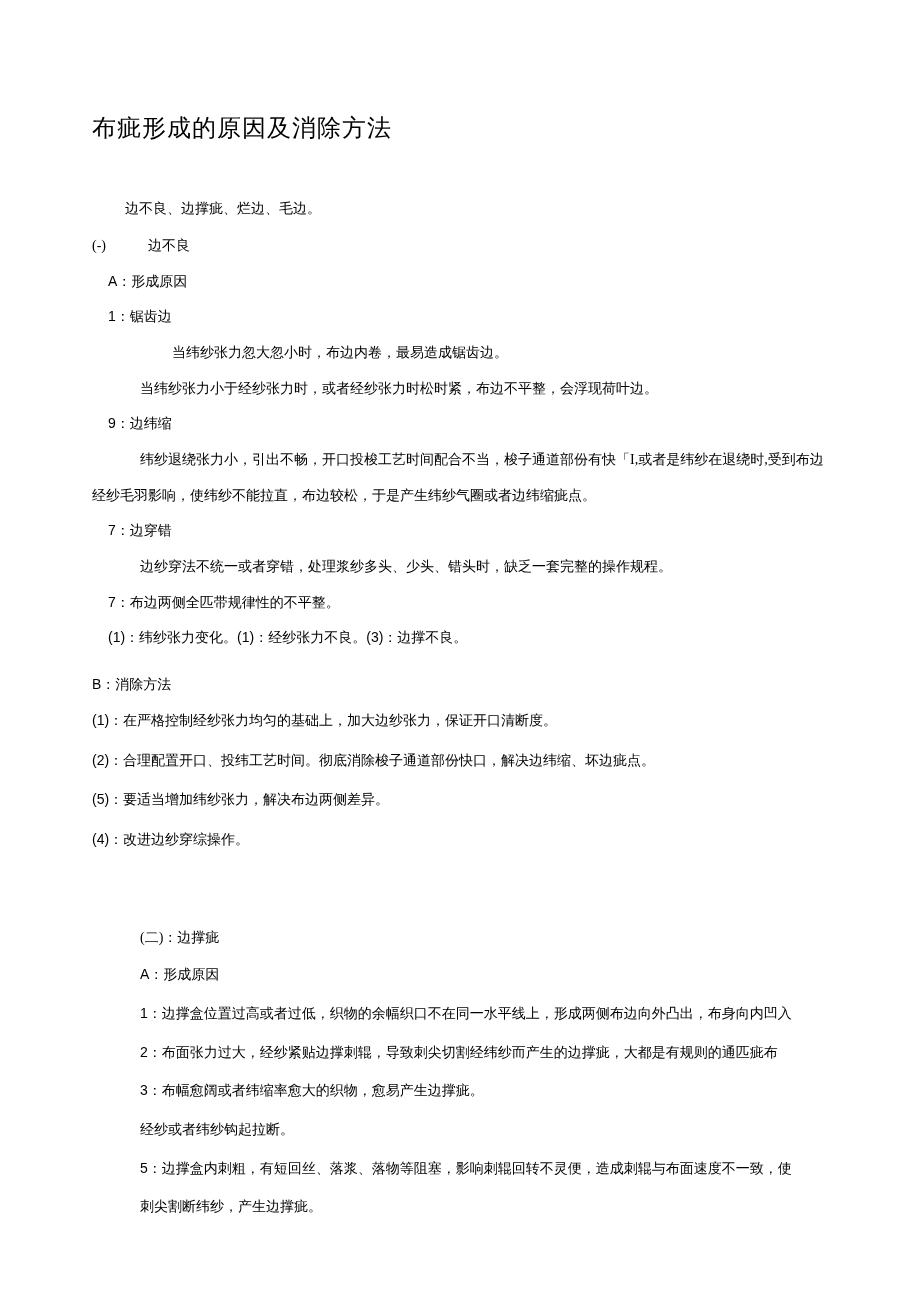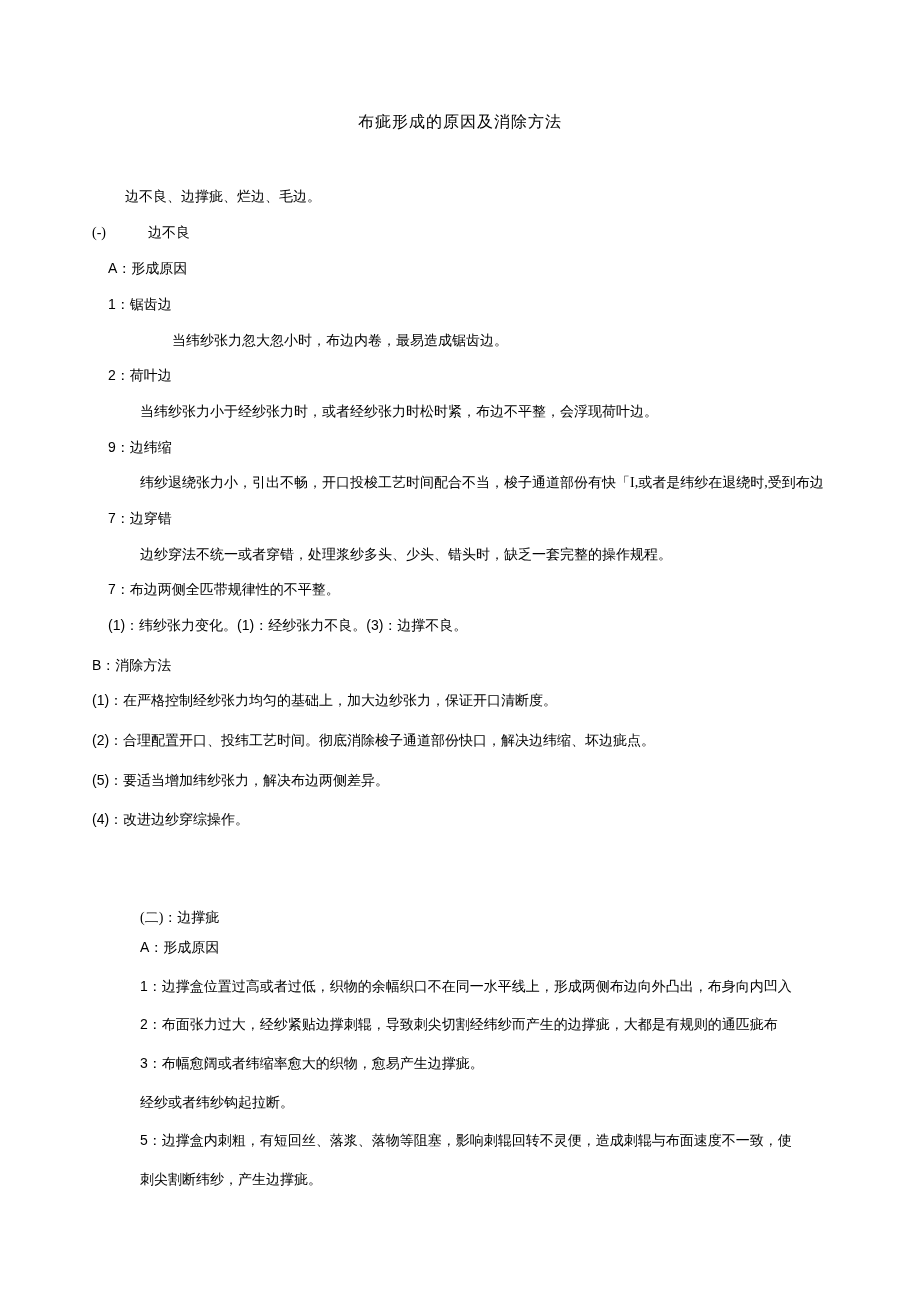--- a/index.html
+++ b/index.html
@@ -11,65 +11,65 @@
   }
   .page {
     width: 920px;
     min-height: 1301px;
     box-sizing: border-box;
     padding: 110px 92px 80px 92px;
     font-size: 14px;
     line-height: 1.55;
   }
   .title {
-    text-align: center;
-    font-size: 16px;
+    text-align: left;
+    font-size: 24px;
     margin-bottom: 52px;
     letter-spacing: 1px;
   }
   .intro {
     margin-bottom: 15px;
     padding-left: 33px;
     font-family: Liberation Mono, monospace;
   }
   .line {
     margin: 0 0 14px 0;
     text-align: justify;
   }
   .ind1 { padding-left: 16px; }
   .ind2 { padding-left: 48px; }
   .ind3 { padding-left: 80px; }
-  .sec-gap { margin-top: 18px; }
+  .sec-gap { margin-top: 25px; }
   .big-gap { height: 58px; }
   .sans { font-family: "Arial", "Helvetica", sans-serif; }
   .sp { margin-bottom: 17px; }
   .sp2 { margin-bottom: 18px; }
-  .tight { margin-bottom: 8px; }
+  .tight { margin-bottom: 16px; }
 </style>
 </head>
 <body>
 
 <div class="page">
 
   <div class="title">布疵形成的原因及消除方法</div>
 
   <div class="intro line">边不良、边撑疵、烂边、毛边。</div>
 
   <div class="line">(-) 　　边不良</div>
 
   <div class="line ind1"><span class="sans">A：形成原因</span></div>
 
   <div class="line ind1"><span class="sans">1：锯齿边</span></div>
   <div class="line ind3">当纬纱张力忽大忽小时，布边内卷，最易造成锯齿边。</div>
 
-  <div class="line ind1"><span class="sans">2：荷叶边</span></div>
   <div class="line ind2">当纬纱张力小于经纱张力时，或者经纱张力时松时紧，布边不平整，会浮现荷叶边。</div>
 
   <div class="line ind1"><span class="sans">9：边纬缩</span></div>
   <div class="line ind2">纬纱退绕张力小，引出不畅，开口投梭工艺时间配合不当，梭子通道部份有快「I,或者是纬纱在退绕时,受到布边</div>
+  <div class="line">经纱毛羽影响，使纬纱不能拉直，布边较松，于是产生纬纱气圈或者边纬缩疵点。</div>
 
   <div class="line ind1"><span class="sans">7：边穿错</span></div>
   <div class="line ind2">边纱穿法不统一或者穿错，处理浆纱多头、少头、错头时，缺乏一套完整的操作规程。</div>
 
   <div class="line ind1"><span class="sans">7：布边两侧全匹带规律性的不平整。</span></div>
   <div class="line ind1"><span class="sans">(1)：纬纱张力变化。(1)：经纱张力不良。(3)：边撑不良。</span></div>
 
   <div class="line sec-gap"><span class="sans">B：消除方法</span></div>
 
   <div class="line sp2"><span class="sans">(1)：在严格控制经纱张力均匀的基础上，加大边纱张力，保证开口清断度。</span></div>

